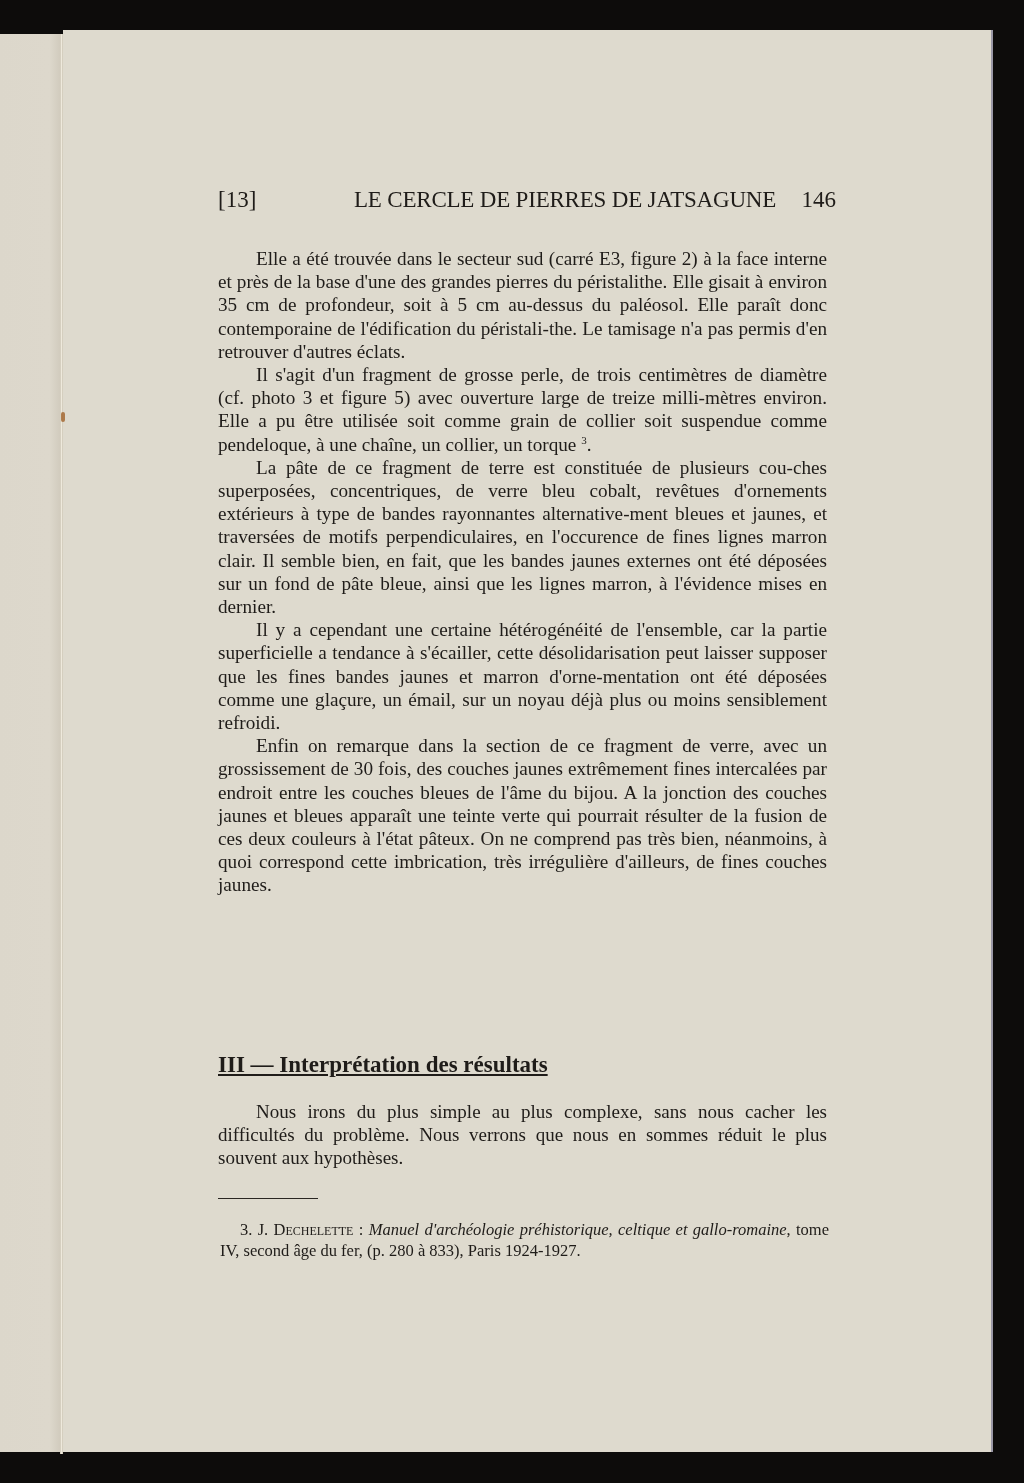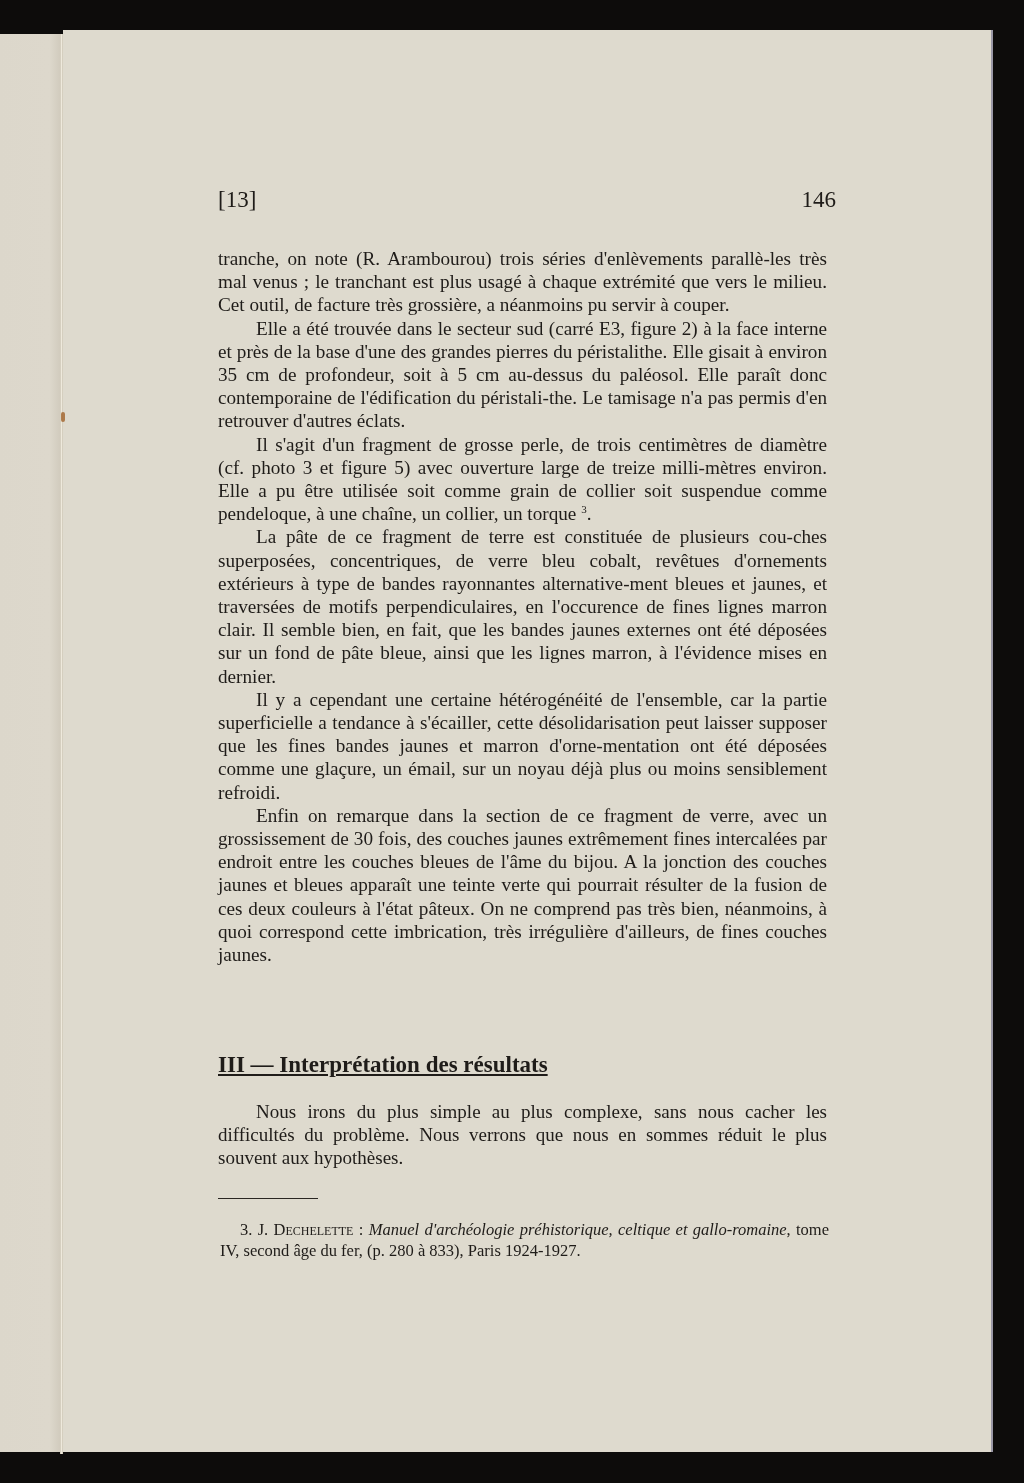--- a/index.html
+++ b/index.html
@@ -129,25 +129,25 @@
 </head>
 <body>
 
 <div class="page-left"></div>
 <div class="page"></div>
 <div class="gutter"></div>
 <div class="stain"></div>
 
 <div class="running-head">
   <span class="left">[13]</span>
+  <span class="center">LE CERCLE DE PIERRES DE JATSAGUNE</span>
   <span class="right">146</span>
 </div>
 
 <div class="body-text">
-  <p>tranche, on note (R. Arambourou) trois séries d'enlèvements parallè-les très mal venus ; le tranchant est plus usagé à chaque extrémité que vers le milieu. Cet outil, de facture très grossière, a néanmoins pu servir à couper.</p>
   <p class="indent">Elle a été trouvée dans le secteur sud (carré E3, figure 2) à la face interne et près de la base d'une des grandes pierres du péristalithe. Elle gisait à environ 35 cm de profondeur, soit à 5 cm au-dessus du paléosol. Elle paraît donc contemporaine de l'édification du péristali-the. Le tamisage n'a pas permis d'en retrouver d'autres éclats.</p>
   <p class="indent"><span>Il s'agit d'un fragment de grosse perle, de trois centimètres de diamètre (cf. photo 3 et figure 5) avec ouverture large de treize milli-mètres environ. Elle a pu être utilisée soit comme grain de collier soit suspendue comme pendeloque, à une chaîne, un collier, un torque</span> <sup>3</sup>.</p>
   <p class="indent">La pâte de ce fragment de terre est constituée de plusieurs cou-ches superposées, concentriques, de verre bleu cobalt, revêtues d'ornements extérieurs à type de bandes rayonnantes alternative-ment bleues et jaunes, et traversées de motifs perpendiculaires, en l'occurence de fines lignes marron clair. Il semble bien, en fait, que les bandes jaunes externes ont été déposées sur un fond de pâte bleue, ainsi que les lignes marron, à l'évidence mises en dernier.</p>
   <p class="indent">Il y a cependant une certaine hétérogénéité de l'ensemble, car la partie superficielle a tendance à s'écailler, cette désolidarisation peut laisser supposer que les fines bandes jaunes et marron d'orne-mentation ont été déposées comme une glaçure, un émail, sur un noyau déjà plus ou moins sensiblement refroidi.</p>
   <p class="indent">Enfin on remarque dans la section de ce fragment de verre, avec un grossissement de 30 fois, des couches jaunes extrêmement fines intercalées par endroit entre les couches bleues de l'âme du bijou. A la jonction des couches jaunes et bleues apparaît une teinte verte qui pourrait résulter de la fusion de ces deux couleurs à l'état pâteux. On ne comprend pas très bien, néanmoins, à quoi correspond cette imbrication, très irrégulière d'ailleurs, de fines couches jaunes.</p>
 </div>
 
 <div class="section-heading">III — Interprétation des résultats</div>
 <p class="section-para">Nous irons du plus simple au plus complexe, sans nous cacher les difficultés du problème. Nous verrons que nous en sommes réduit le plus souvent aux hypothèses.</p>
 

